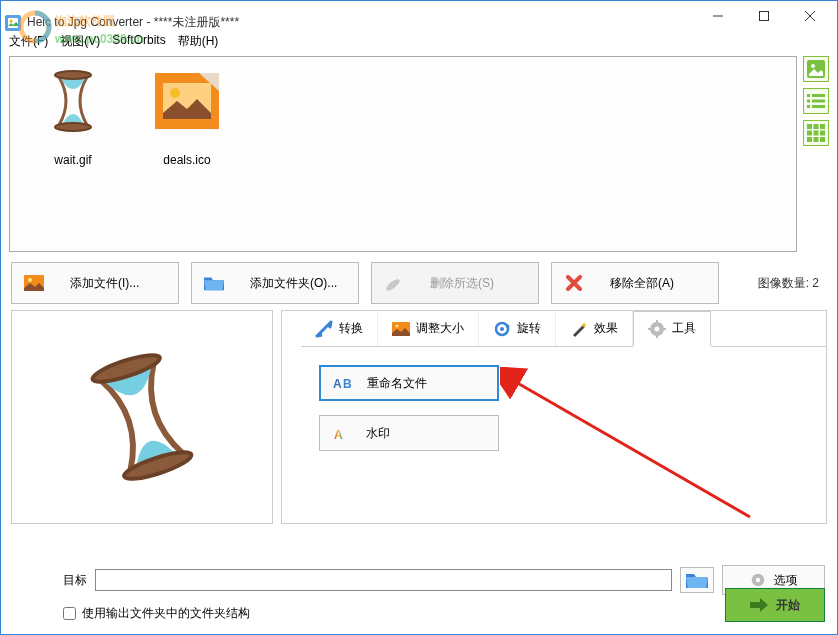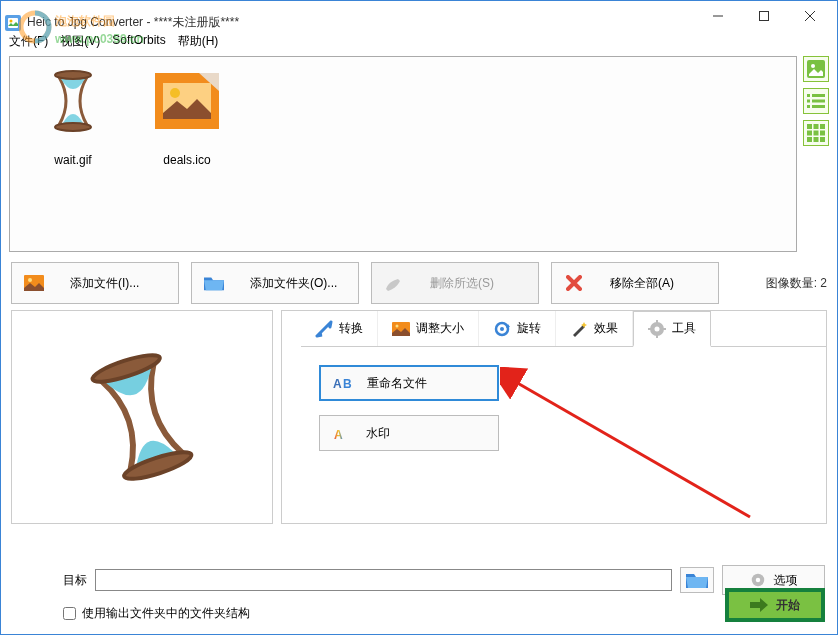--- a/index.html
+++ b/index.html
@@ -15,39 +15,39 @@
 .main-row { display: flex; padding: 0 8px; height: 196px; gap: 6px; }
 .thumb-area { flex: 1; border: 1px solid #aaa; background: #fdfdfd; display: flex; gap: 24px; padding: 12px 18px; align-items: flex-start; }
 .thumb { display: flex; flex-direction: column; align-items: center; gap: 20px; width: 90px; }
 .thumb-img { width: 64px; height: 64px; display: flex; align-items: center; justify-content: center; }
 .side-btns { display: flex; flex-direction: column; gap: 6px; }
 .side-btn { width: 26px; height: 26px; border: 1px solid #86c239; background: #f7fdee; display: flex; align-items: center; justify-content: center; cursor: pointer; }
 .toolbar { display: flex; gap: 12px; padding: 10px 10px 6px; align-items: center; }
 .tbtn { height: 42px; min-width: 168px; border: 1px solid #bcbcbc; background: #fafafa; display: flex; align-items: center; padding: 0 12px; gap: 26px; cursor: pointer; }
 .tbtn .ic { width: 20px; height: 20px; display: flex; align-items: center; justify-content: center; }
 .tbtn.disabled { color:#999; background:#f4f4f4; }
-.count-label { margin-left: auto; color: #333; }
+.count-label { margin-left: auto; margin-right: 8px; color: #333; }
 .mid-row { display: flex; padding: 0 10px; gap: 8px; height: 214px; }
 .preview { width: 262px; border: 1px solid #ccc; background: #fff; display: flex; align-items: center; justify-content: center; }
 .right-pane { flex: 1; border: 1px solid #ccc; background: #fff; display: flex; flex-direction: column; position: relative; padding-left: 19px; }
 .tabs { display: flex; border-bottom: 1px solid #ccc; height: 36px; }
 .tab { display: flex; align-items: center; gap: 6px; padding: 0 14px; cursor: pointer; border-right: 1px solid #eee; }
 .tab.active { background: #fff; border-bottom: 2px solid #fff; margin-bottom: -1px; border-top:1px solid #ccc; border-left:1px solid #ccc; border-right:1px solid #ccc;}
 .tab .ic { width: 18px; height: 18px; }
 .tab-body { padding: 18px; display: flex; flex-direction: column; gap: 14px; align-items:flex-start; }
 .opt-btn { width: 180px; height: 36px; border: 1px solid #bcbcbc; display: flex; align-items: center; gap: 12px; padding: 0 12px; cursor: pointer; background:#fafafa; }
 .opt-btn.selected { border: 2px solid #2f8ad8; }
 .arrow { position: absolute; top: 56px; left: 218px; pointer-events: none; }
 .bottom { position: absolute; left: 6px; right: 0; bottom: 0; padding: 8px 12px 12px 56px; }
 .dest-row { display: flex; align-items: center; gap: 8px; margin-bottom: 10px; }
 .dest-input { flex: 1; height: 22px; border: 1px solid #888; }
 .small-btn { width: 34px; height: 26px; border: 1px solid #bcbcbc; display:flex; align-items:center; justify-content:center; cursor:pointer; background:#fafafa;}
 .opt-b { width: 103px; height: 30px; border:1px solid #bcbcbc; display:flex; align-items:center; justify-content:center; gap:8px; cursor:pointer; background:#fafafa;}
 .check-row { display: flex; align-items: center; gap: 6px; }
-.start-btn { position: absolute; right: 12px; bottom: 12px; width: 100px; height: 34px; background: #7ac142; color: #333; font-weight: bold; display:flex; align-items:center; justify-content:center; gap:8px; cursor:pointer; border:4px solid #15803d; }
+.start-btn { position: absolute; right: 12px; bottom: 12px; width: 100px; height: 34px; background: #7ac142; color: #333; font-weight: bold; display:flex; align-items:center; justify-content:center; gap:8px; cursor:pointer; border:1px solid #15803d; }
 svg { display:block; }
 </style>
 </head>
 <body>
 
 <div class="titlebar">
   <svg class="app-icon" viewBox="0 0 16 16">
       <rect width="16" height="16" rx="2" fill="#5aa0e6"></rect>
       <rect x="3" y="3" width="10" height="10" rx="1" fill="#fff"></rect>
       <circle cx="6" cy="6" r="1.5" fill="#f4b400"></circle>

